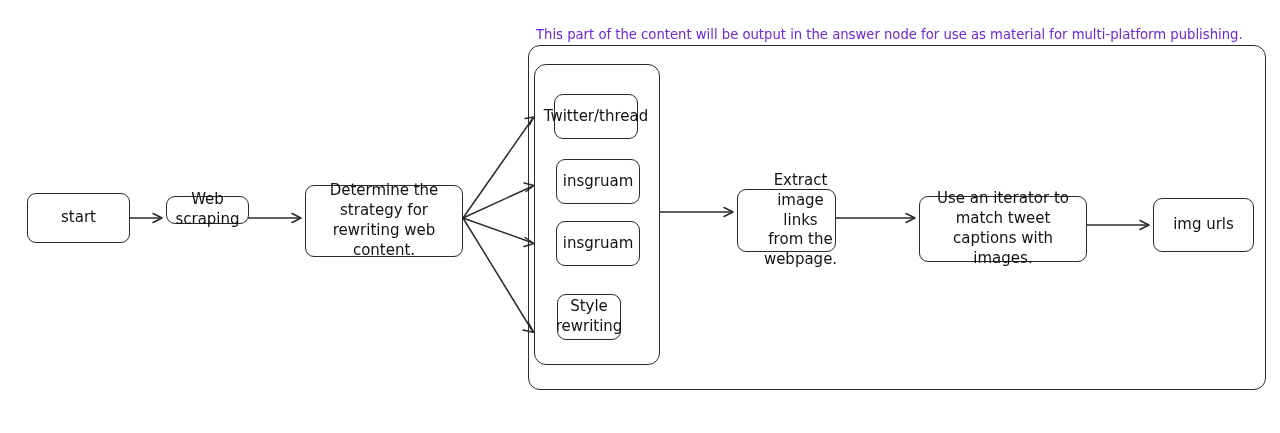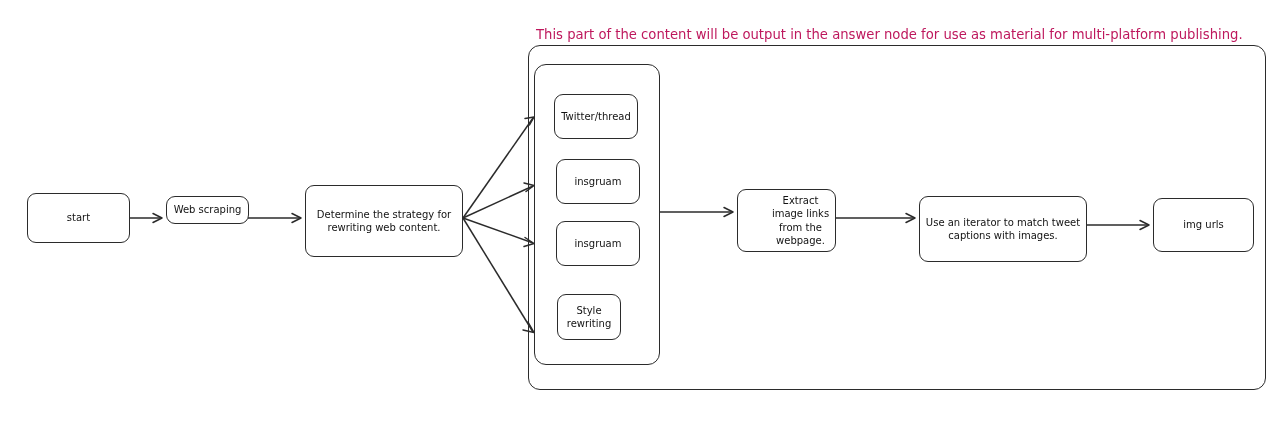--- a/index.html
+++ b/index.html
@@ -26,40 +26,40 @@
     position: absolute;
     box-sizing: border-box;
     border: 1.6px solid #2b2b2b;
     border-radius: 9px;
     background: #ffffff;
     display: flex;
     align-items: center;
     justify-content: center;
     text-align: center;
     line-height: 1.32;
-    font-size: 10px;
+    font-size: 15px;
     color: #121212;
     padding: 2px 4px;
     z-index: 3;
   }
   .group-box {
     position: absolute;
     box-sizing: border-box;
     border: 1.6px solid #2b2b2b;
     border-radius: 12px;
     background: transparent;
     z-index: 1;
   }
   .group-inner {
     z-index: 2;
   }
   .caption {
     position: absolute;
     font-size: 13.2px;
-    color: #be185d;
+    color: #6d28d9;
     white-space: nowrap;
     z-index: 4;
   }
   .node-label {
     display: block;
     white-space: pre-line;
   }
   svg.edges {
     position: absolute;
     left: 0;

